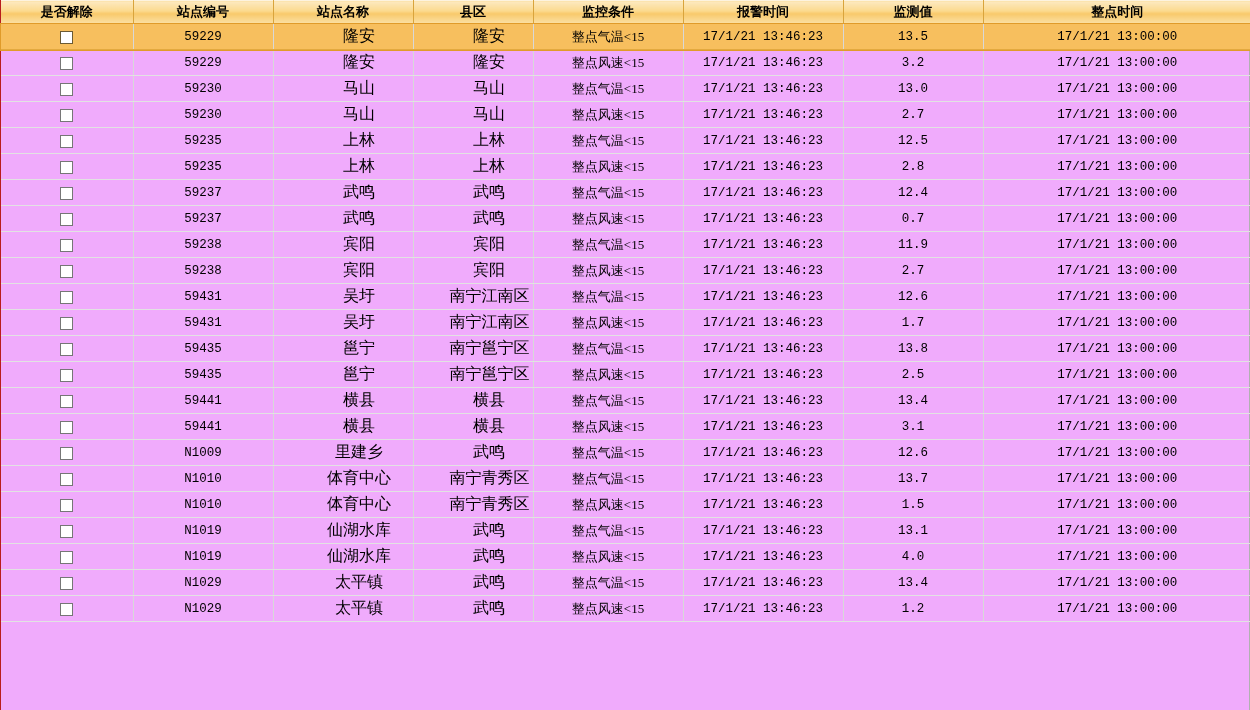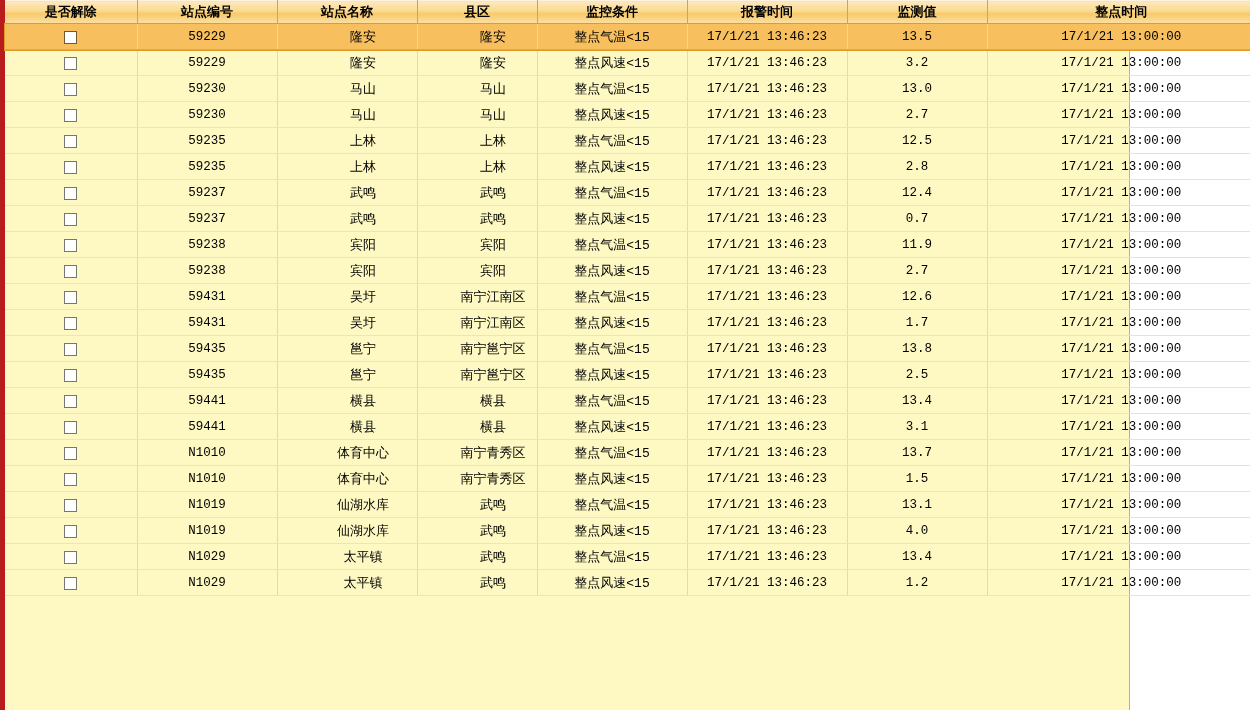--- a/index.html
+++ b/index.html
@@ -7,27 +7,27 @@
     padding: 0;
     background: #ffffff;
   }
   body {
     width: 1250px;
     height: 710px;
     overflow: hidden;
     font-family: "Liberation Sans", sans-serif;
   }
   .grid {
-    width: 1130px;
+    width: 1250px;
     height: 710px;
     position: relative;
     box-sizing: border-box;
-    border-left: 5px solid #b91c1c;
+    border-left: 1px solid #b91c1c;
     border-right: 1px solid #b0b0b0;
-    background: #fef9c3;
+    background: #f0abfc;
   }
   table.data-table {
     border-collapse: collapse;
     width: 1250px;
     table-layout: fixed;
   }
   table.data-table col.c0 { width: 132px; }
   table.data-table col.c1 { width: 140px; }
   table.data-table col.c2 { width: 140px; }
   table.data-table col.c3 { width: 120px; }
@@ -68,23 +68,23 @@
 
   tbody tr.selected td {
     background: #f7bf5e;
     border-bottom: 1px solid #e3a93f;
   }
   tbody tr.selected {
     outline: 1px solid #e09b2a;
   }
 
   .num { font-family: "Liberation Mono", monospace; font-size: 12.5px; }
-  .cn  { font-family: Liberation Mono, monospace; font-size: 13px; padding-left: 36px; }
+  .cn  { font-family: Liberation Mono, monospace; font-size: 16px; padding-left: 36px; }
   .cond {
-    font-family: Liberation Mono, monospace;
+    font-family: Liberation Serif, serif;
     font-size: 13px;
     text-align: center;
   }
   .chk-cell { text-align: center; }
   .checkbox {
     display: inline-block;
     width: 13px;
     height: 13px;
     border: 1px solid #767676;
     background: #fff;
@@ -279,20 +279,30 @@
           <td class="num">59441</td>
           <td class="cn">横县</td>
           <td class="cn">横县</td>
           <td class="cond">整点风速&lt;15</td>
           <td class="num">17/1/21 13:46:23</td>
           <td class="num">3.1</td>
           <td class="num">17/1/21 13:00:00</td>
         </tr>
         <tr>
           <td class="chk-cell"><span class="checkbox"></span></td>
+          <td class="num">N1009</td>
+          <td class="cn">里建乡</td>
+          <td class="cn">武鸣</td>
+          <td class="cond">整点气温&lt;15</td>
+          <td class="num">17/1/21 13:46:23</td>
+          <td class="num">12.6</td>
+          <td class="num">17/1/21 13:00:00</td>
+        </tr>
+        <tr>
+          <td class="chk-cell"><span class="checkbox"></span></td>
           <td class="num">N1010</td>
           <td class="cn">体育中心</td>
           <td class="cn">南宁青秀区</td>
           <td class="cond">整点气温&lt;15</td>
           <td class="num">17/1/21 13:46:23</td>
           <td class="num">13.7</td>
           <td class="num">17/1/21 13:00:00</td>
         </tr>
         <tr>
           <td class="chk-cell"><span class="checkbox"></span></td>

